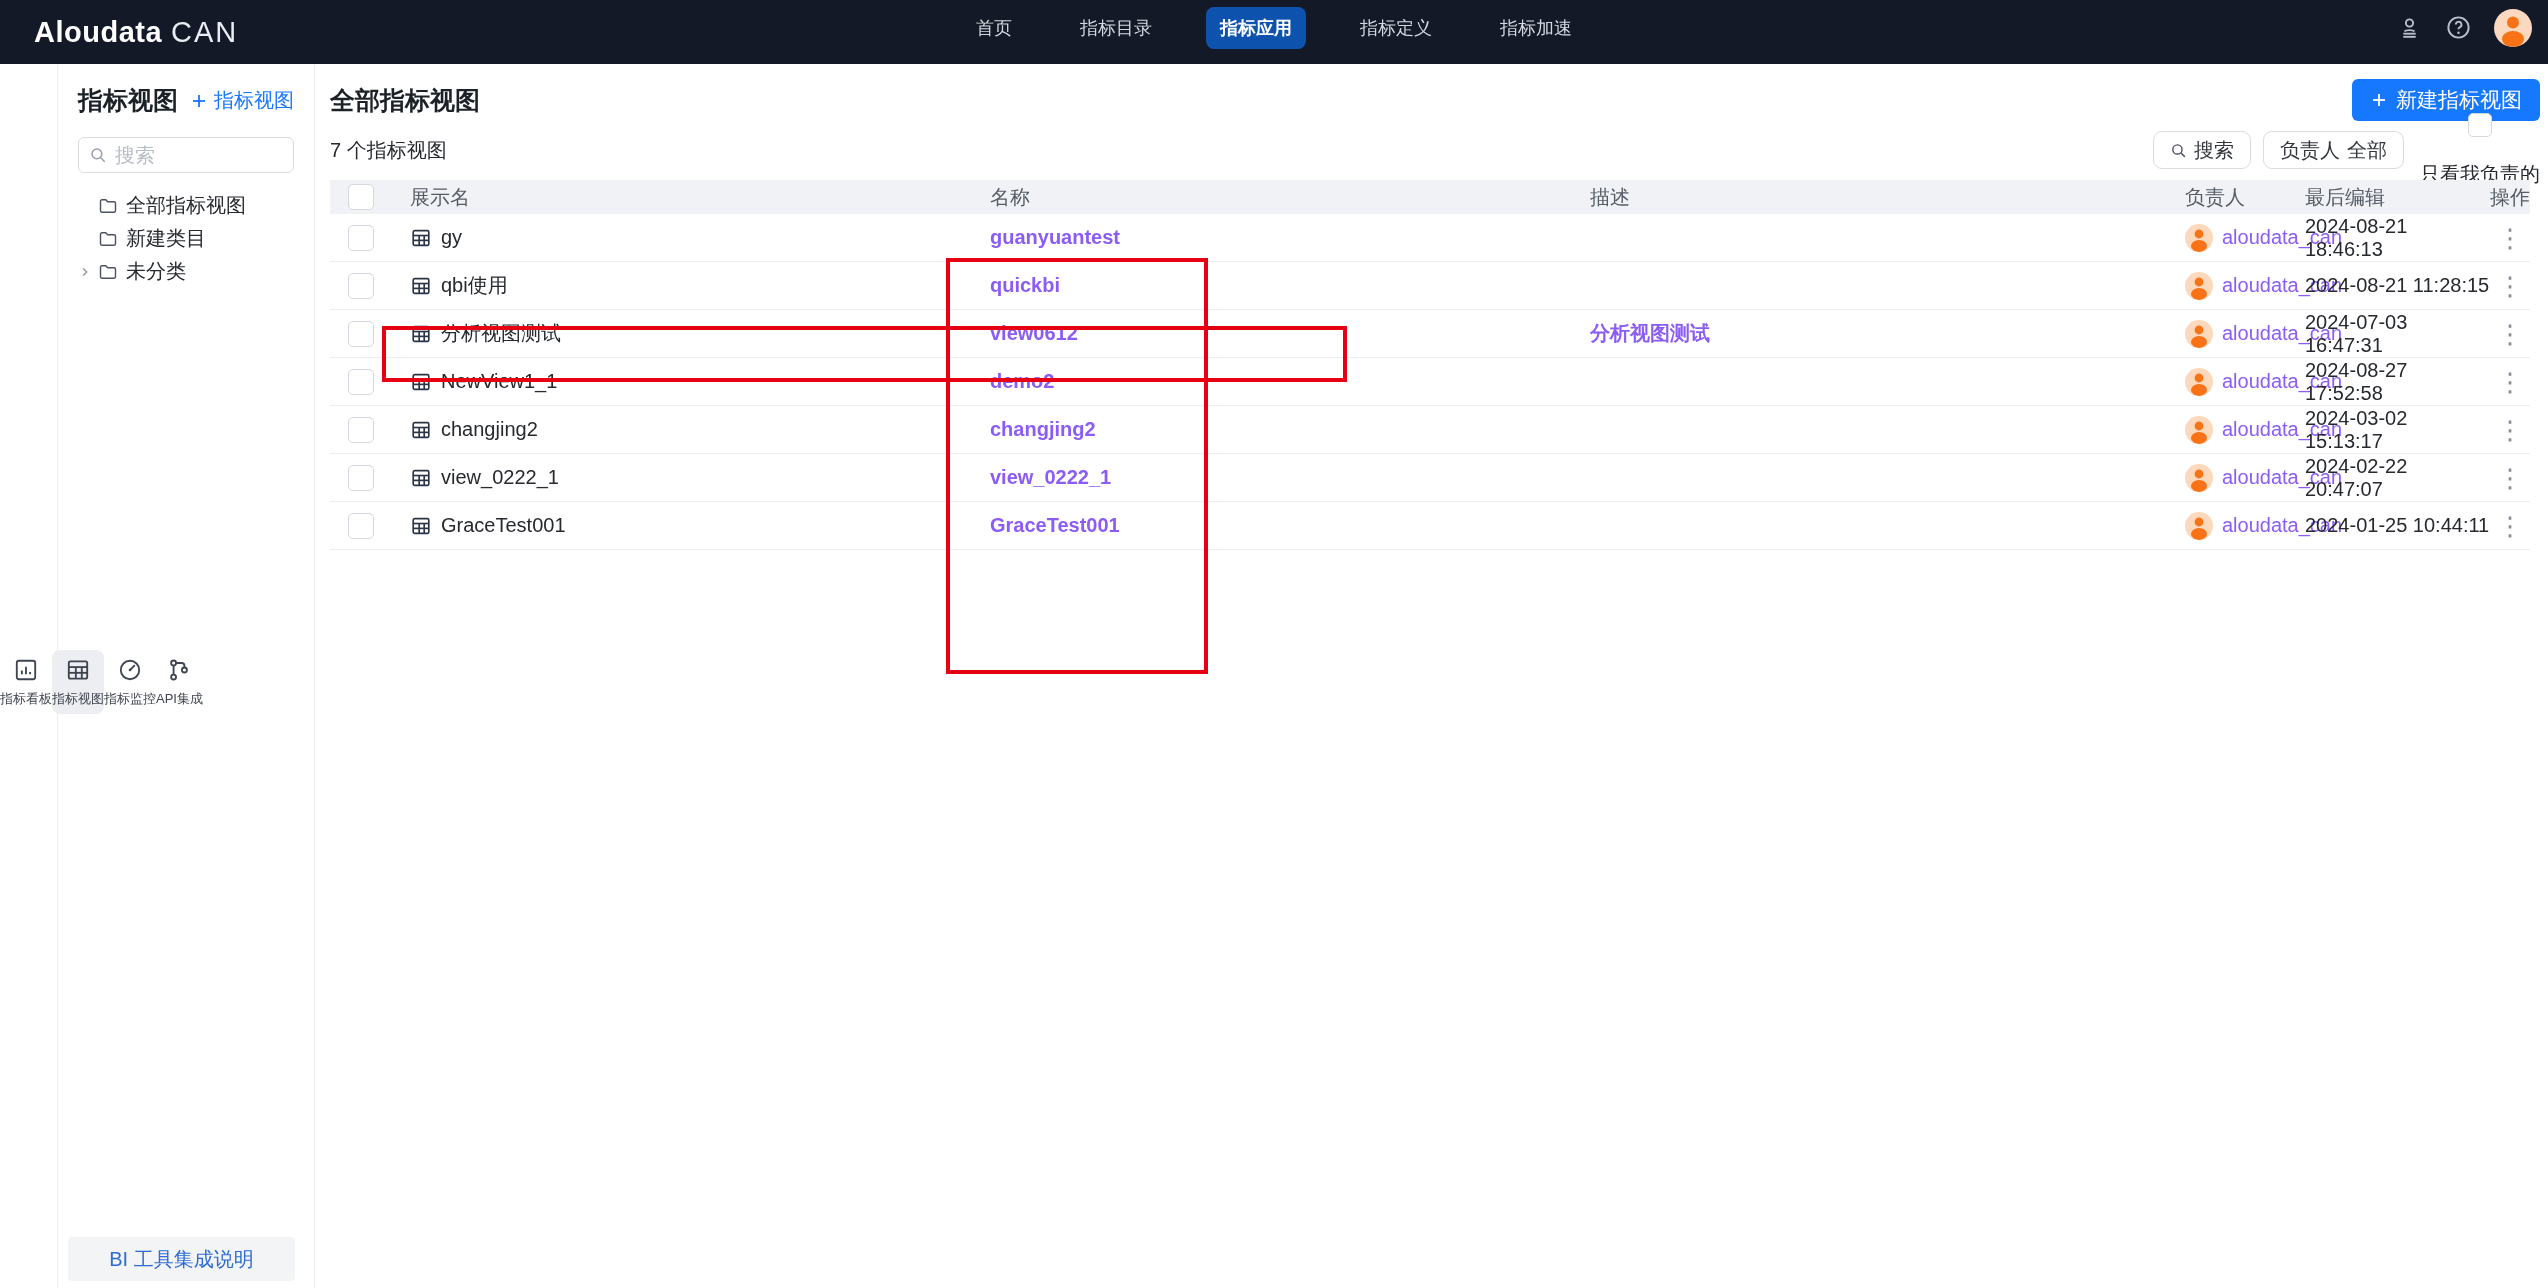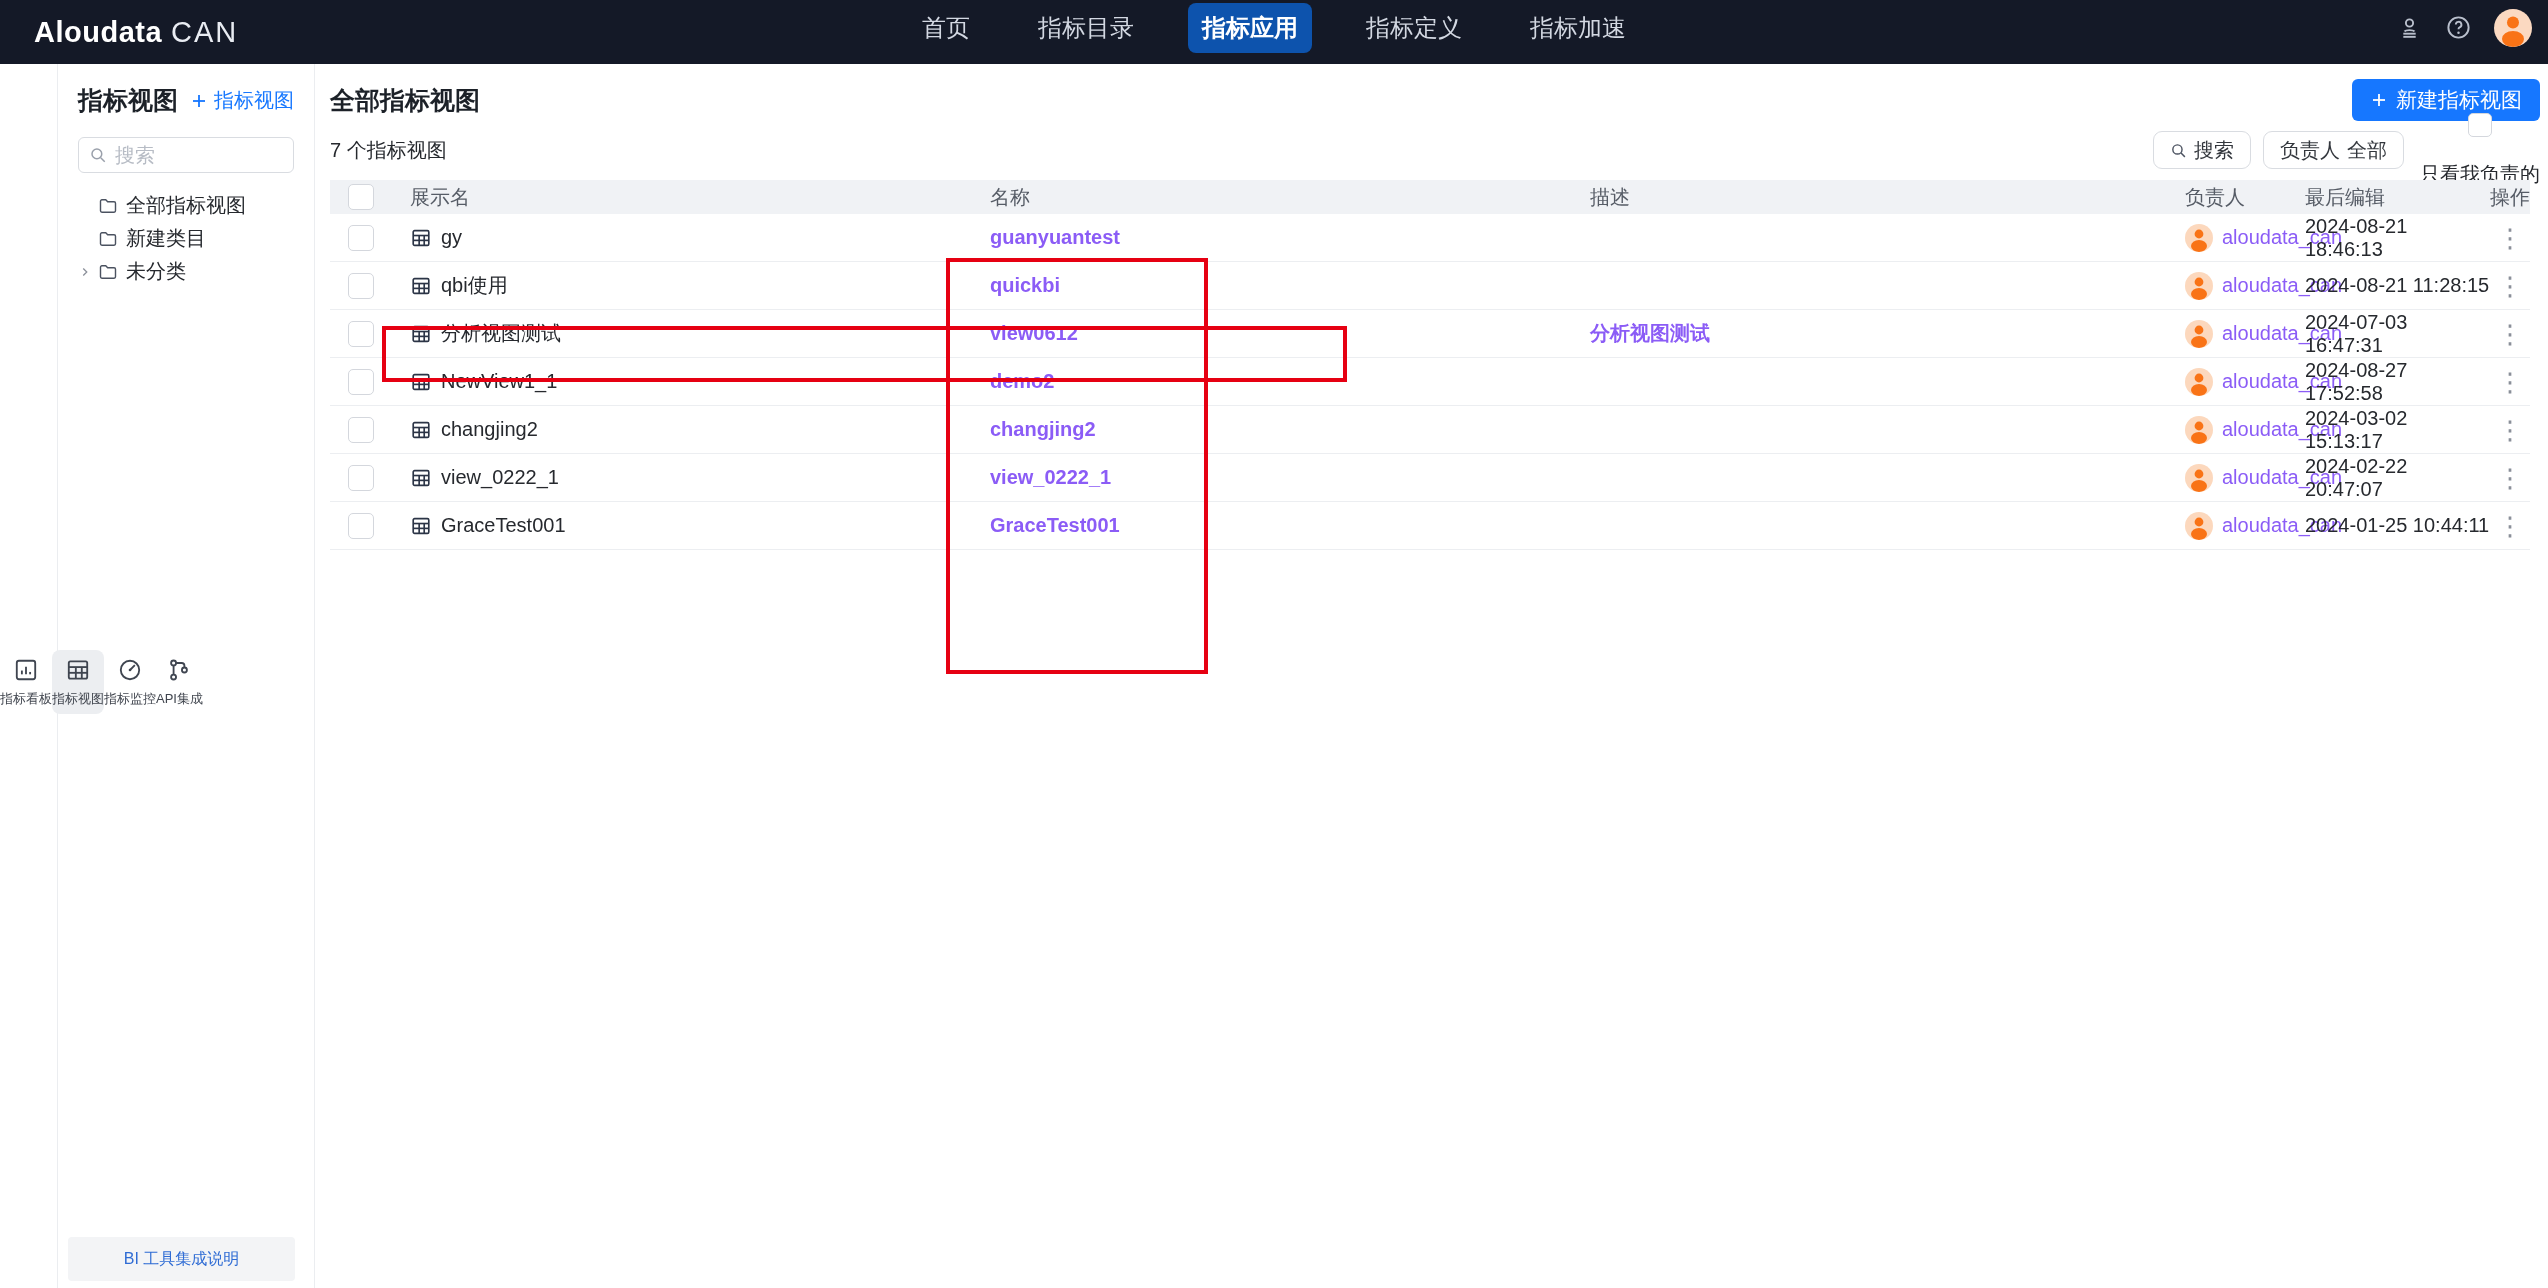--- a/index.html
+++ b/index.html
@@ -6,21 +6,21 @@
   html,body { width:2548px; height:1288px; overflow:hidden; background:#fff;
     font-family:"Liberation Sans", sans-serif; color:#26292e; }
 
   
   .topbar { position:relative; height:64px; background:#141927; display:flex; align-items:center; }
   .logo { padding-left:34px; font-size:29px; color:#fff; white-space:nowrap; }
   .logo b { font-weight:800; letter-spacing:.5px; }
   .logo span.suffix { font-weight:300; color:#e9ecf2; margin-left:9px; letter-spacing:2px; }
   .topnav { position:absolute; left:50%; top:0; transform:translateX(-50%); height:55px;
     display:flex; align-items:center; gap:40px; }
-  .nav-item { font-size:24px; color:#d3d8e2; cursor:pointer; padding:9px 14px; border-radius:8px; white-space:nowrap; }
+  .nav-item { font-size:18px; color:#d3d8e2; cursor:pointer; padding:9px 14px; border-radius:8px; white-space:nowrap; }
   .nav-item.active { background:#0d53ad; color:#fff; font-weight:700; }
   .topbar-right { position:absolute; right:16px; top:0; height:55px; display:flex; align-items:center; gap:22px; }
   .tb-icon { width:27px; height:27px; color:#b9bfcc; display:block; }
   .avatar-lg { width:38px; height:38px; border-radius:50%; background:#fbd9c1; overflow:hidden; display:block; }
 
   
   .shell { display:flex; height:1233px; }
 
   
   .rail { width:58px; border-right:1px solid #ebedf0; padding-top:16px; display:flex; align-items:center; }
@@ -42,21 +42,21 @@
     font-family:"Liberation Sans", sans-serif; color:#26292e; }
   .sb-search input::placeholder { color:#b7bcc5; }
   .tree { margin-top:16px; }
   .tree-item { display:flex; align-items:center; height:33px; cursor:pointer; }
   .tw { width:20px; flex:none; display:flex; align-items:center; }
   .tw svg { width:14px; height:14px; color:#8b909a; }
   .tree-item .folder { width:20px; height:20px; color:#4b5260; margin-right:8px; flex:none; }
   .tree-label { font-size:20px; color:#26292e; white-space:nowrap; }
   .sb-bottom { position:absolute; left:10px; right:19px; bottom:16px; height:44px; background:#f3f4f6;
     border-radius:4px; display:flex; align-items:center; justify-content:center;
-    font-size:16px; color:#2e6bd4; cursor:pointer; white-space:nowrap; }
+    font-size:20px; color:#2e6bd4; cursor:pointer; white-space:nowrap; }
 
   
   .main { position:relative; flex:1; padding:16px 8px 0 15px; }
   .main-head { height:40px; display:flex; align-items:center; justify-content:space-between; }
   .page-title { font-size:25px; font-weight:700; color:#1c2128; }
   .btn-primary { height:42px; background:#1677ff; color:#fff; border:none; border-radius:6px;
     display:flex; align-items:center; gap:8px; padding:7px 18px; font-size:21px; cursor:pointer;
     font-family:"Liberation Sans", sans-serif; }
   .btn-primary svg { width:18px; height:18px; }
   .filter-row { margin-top:12px; height:36px; display:flex; align-items:center; justify-content:space-between; }

